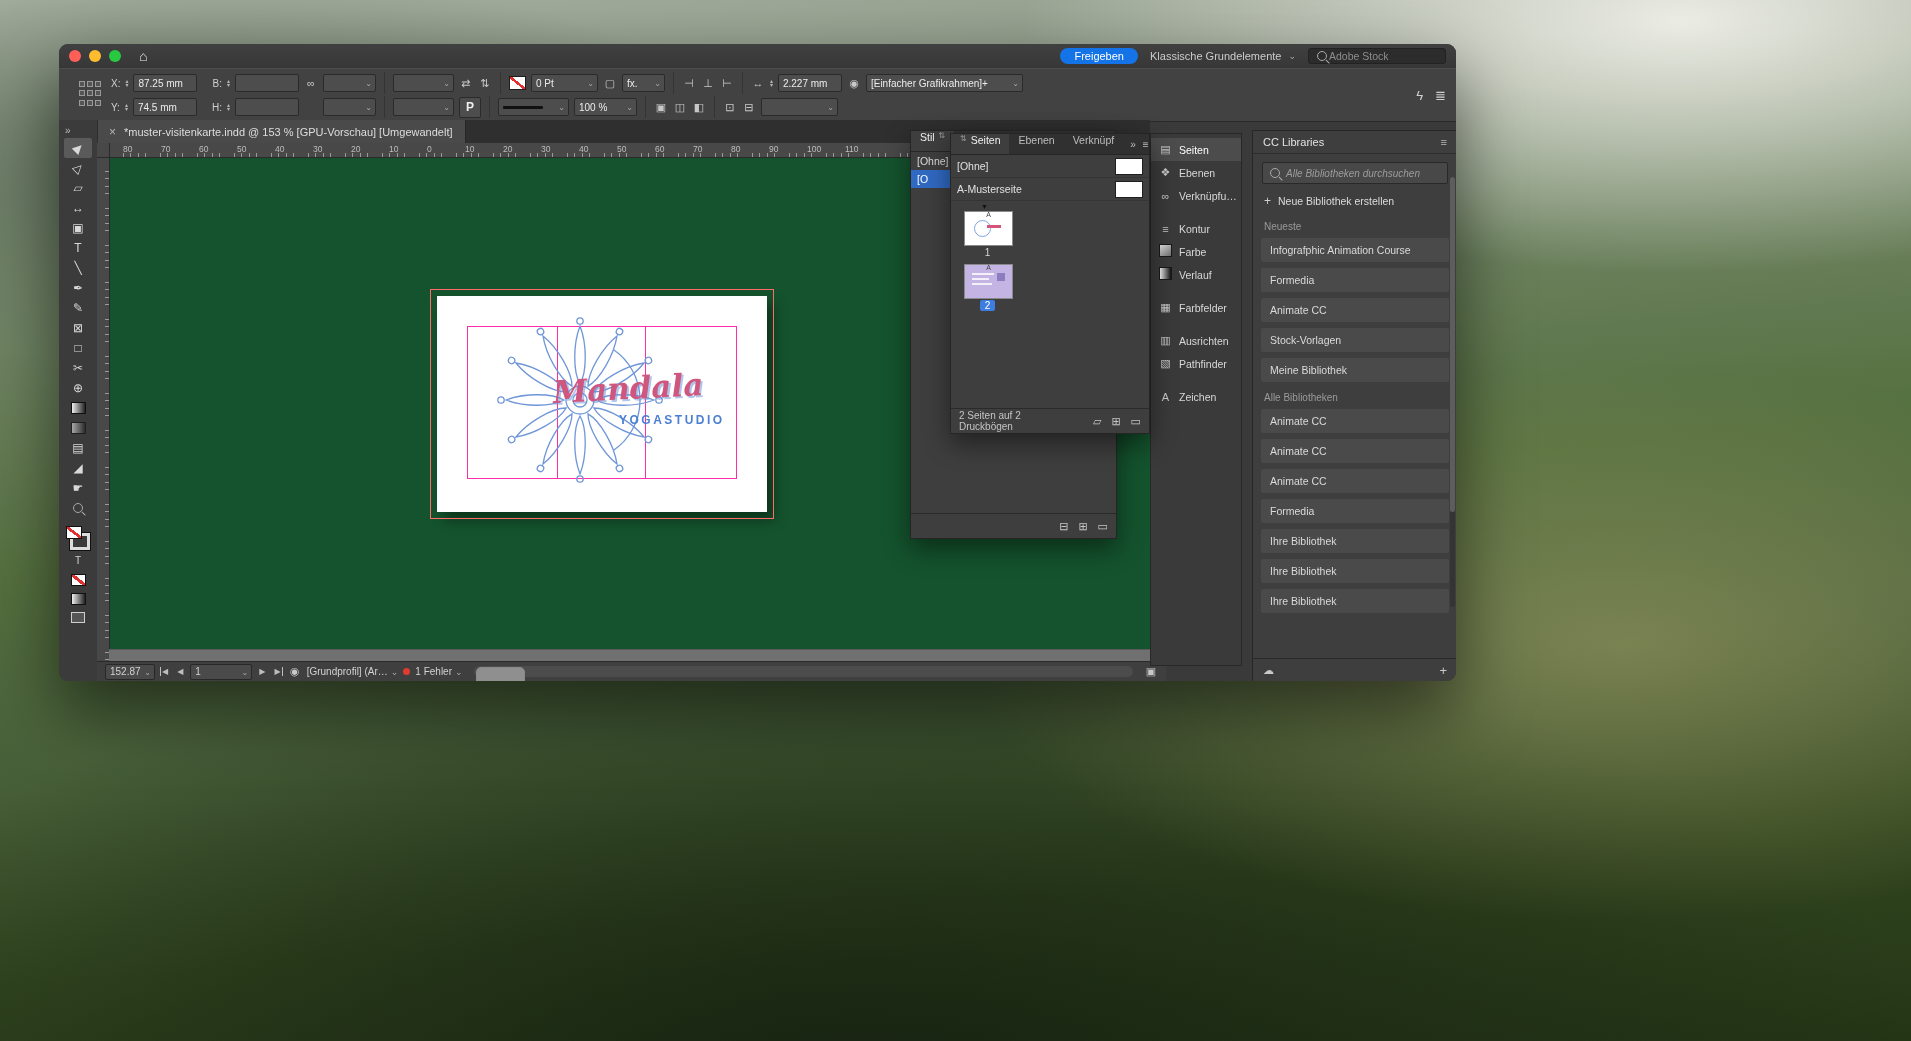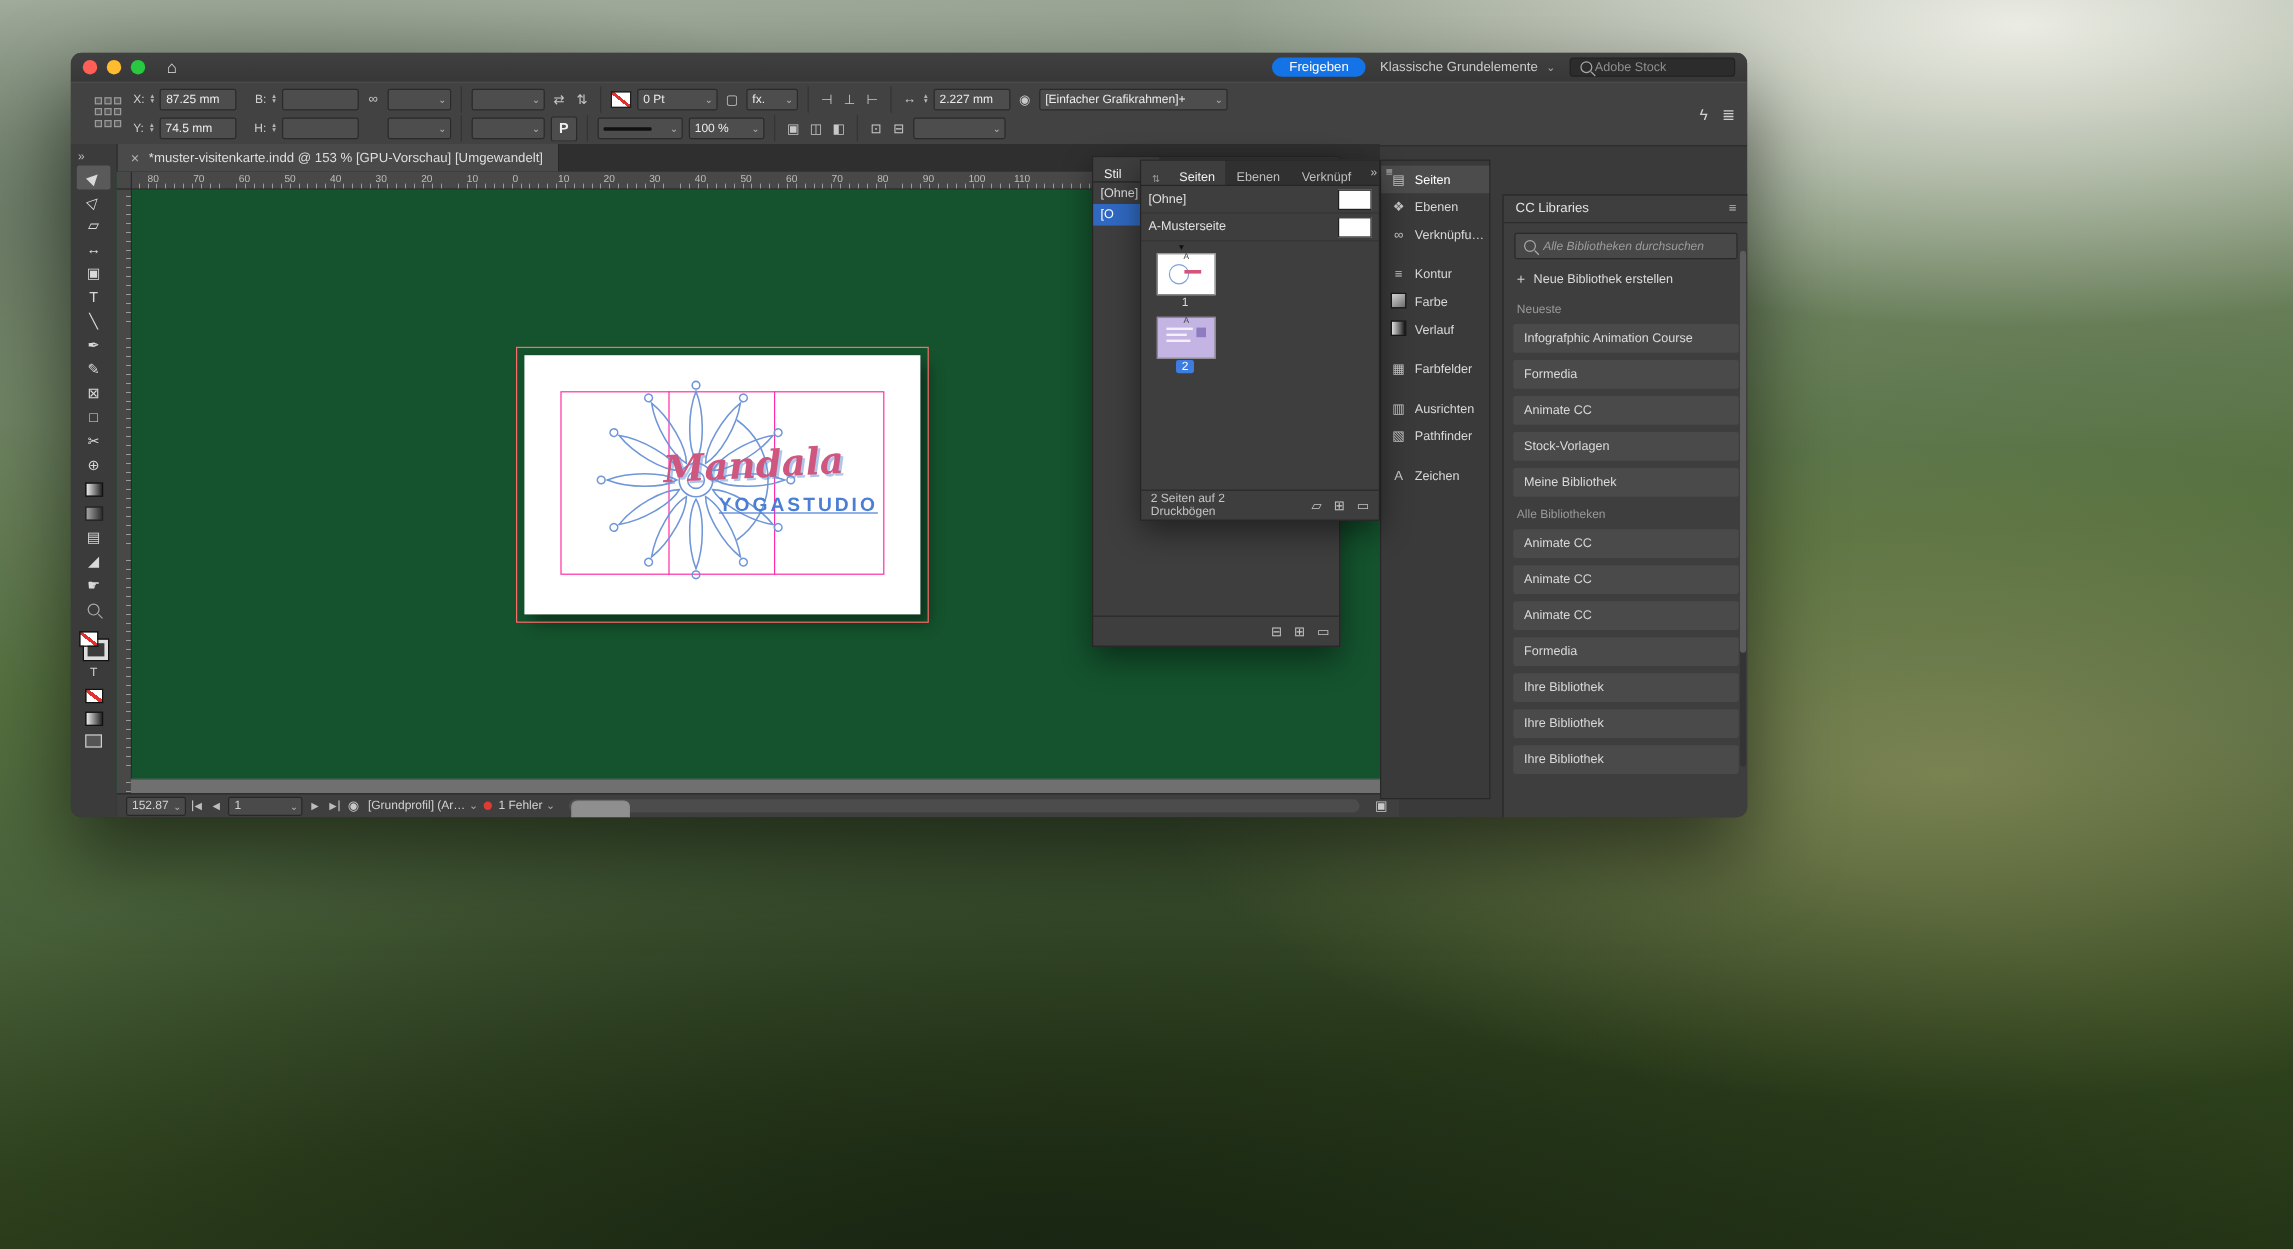--- a/index.html
+++ b/index.html
@@ -84,34 +84,34 @@
   .paste{position:absolute;left:12px;top:14px;right:0;bottom:0;}
   .paste::after{content:"";position:absolute;left:0;right:0;bottom:0;height:12px;background:#707070;border-top:1px solid #5a5a5a;}
   
   .card{position:absolute;left:328px;top:139px;width:330px;height:216px;background:#ffffff;box-shadow:7px 8px 12px rgba(0,0,0,.38);}
   .bleed{position:absolute;left:-7px;top:-7px;right:-7px;bottom:-7px;border:1px solid #ff6a6a;}
   .gbox{position:absolute;left:30px;top:30px;width:268px;height:151px;border:1px solid #ff2ea6;}
   .gv{position:absolute;top:30px;height:153px;width:1px;background:#ff2ea6;}
   .card-title{position:absolute;left:111px;top:74px;width:160px;text-align:center;
     font-family:"DejaVu Serif",serif;font-style:italic;font-weight:bold;font-size:31px;color:#cf567e;
     transform:rotate(-3deg);text-shadow:2px 2px 0 rgba(111,150,216,.55);}
-  .card-sub{position:absolute;left:162px;top:117px;width:96px;text-align:center;font-size:16px;
-    font-weight:bold;letter-spacing:2.5px;color:#4a7fd4;text-decoration:underline;}
+  .card-sub{position:absolute;left:182px;top:117px;width:96px;text-align:center;font-size:12px;
+    font-weight:bold;letter-spacing:2.5px;color:#4a7fd4;}
   
   .statusbar{position:absolute;left:38px;bottom:0;width:1053px;height:19px;background:#3f3f3f;border-top:1px solid #2a2a2a;
     display:flex;align-items:center;gap:5px;padding:0 8px;font-size:10px;color:#d2d2d2;}
   .sb-fld{background:#4a4a4a;border:1px solid #282828;border-radius:2px;height:14px;line-height:13px;padding:0 4px;}
   .navb{color:#bdbdbd;font-size:8px;padding:0 2px;}
   .reddot{width:7px;height:7px;border-radius:50%;background:#e03b30;display:inline-block;}
   .hscroll{flex:1;height:11px;background:#4c4c4c;border-radius:6px;position:relative;margin:0 6px;}
   .hscroll .thumb{position:absolute;left:2px;right:18px;top:1px;bottom:1px;background:#8f8f8f;border-radius:5px;}
   
   .panel{position:absolute;background:#3e3e3e;border:1px solid #252525;box-shadow:0 10px 24px rgba(0,0,0,.45);}
   .ptabs{height:20px;background:#303030;display:flex;align-items:stretch;border-bottom:1px solid #262626;}
-  .ptab{display:flex;align-items:flex-end;gap:16px;padding:0 9px;font-size:10.5px;color:#bdbdbd;}
+  .ptab{display:flex;align-items:flex-start;gap:4px;padding:0 9px;font-size:10.5px;color:#bdbdbd;}
   .ptab.active{background:#3e3e3e;color:#f0f0f0;}
   .ptabs .right{margin-left:auto;display:flex;align-items:center;gap:7px;padding:0 7px;color:#bdbdbd;font-size:10px;}
   .updn{font-size:8px;color:#9a9a9a;}
   
   .styles-panel{left:851px;top:86px;width:205px;height:407px;z-index:5;}
   .srow{height:18px;line-height:18px;padding:0 6px;font-size:10.5px;color:#dcdcdc;}
   .srow.selected{background:#3069c2;color:#fff;}
   .pfoot{position:absolute;left:0;right:0;bottom:0;height:24px;border-top:1px solid #2a2a2a;
     display:flex;align-items:center;gap:10px;padding:0 8px;font-size:11px;color:#c4c4c4;}
   .pfoot .grow{flex:1;}
@@ -137,21 +137,21 @@
   
   .dock{position:absolute;left:1091px;top:89px;width:90px;height:527px;background:#3a3a3a;border:1px solid #282828;z-index:4;padding-top:4px;}
   .dock-item{height:23px;display:flex;align-items:center;gap:7px;padding:0 8px;font-size:10.5px;color:#d8d8d8;}
   .dock-item.active{background:#4c4c4c;color:#fff;}
   .dock-item.gap{margin-top:10px;}
   .dicon{width:13px;text-align:center;font-size:11px;color:#c9c9c9;flex:none;}
   .csq{width:11px;height:11px;border:1px solid #191919;display:inline-block;}
   .csq.color{background:linear-gradient(135deg,#e5e5e5,#6b6b6b);}
   .csq.grad{background:linear-gradient(90deg,#f2f2f2,#111);}
   
-  .cc{position:absolute;left:1193px;top:86px;width:204px;height:550px;background:#3e3e3e;border:1px solid #272727;z-index:4;display:flex;flex-direction:column;margin-top:32px;}
+  .cc{position:absolute;left:1193px;top:86px;width:204px;height:550px;background:#3e3e3e;border:1px solid #272727;z-index:4;display:flex;flex-direction:column;}
   .cc-head{height:22px;display:flex;align-items:center;padding:0 10px;border-bottom:1px solid #2c2c2c;color:#e3e3e3;font-size:11px;}
   .cc-head .m{margin-left:auto;color:#b9b9b9;}
   .cc-search{margin:8px 9px 4px 9px;height:20px;background:#484848;border:1px solid #292929;border-radius:2px;
     display:flex;align-items:center;gap:6px;padding:0 7px;color:#9c9c9c;font-size:10px;font-style:italic;}
   .cc-create{display:flex;align-items:center;gap:7px;margin:6px 11px;color:#dcdcdc;font-size:10.5px;}
   .cc-create .p{color:#cfcfcf;font-size:12px;}
   .cc-sec{margin:7px 11px 3px 11px;color:#9a9a9a;font-size:10px;}
   .cc-item{margin:3px 8px;height:24px;background:#4a4a4a;border-radius:2px;display:flex;align-items:center;padding:0 9px;font-size:10.5px;color:#dadada;}
   .cc-foot{margin-top:auto;height:22px;border-top:1px solid #2a2a2a;display:flex;align-items:center;padding:0 10px;color:#c9c9c9;font-size:11px;}
   .cc-foot .plus{margin-left:auto;font-size:13px;}

